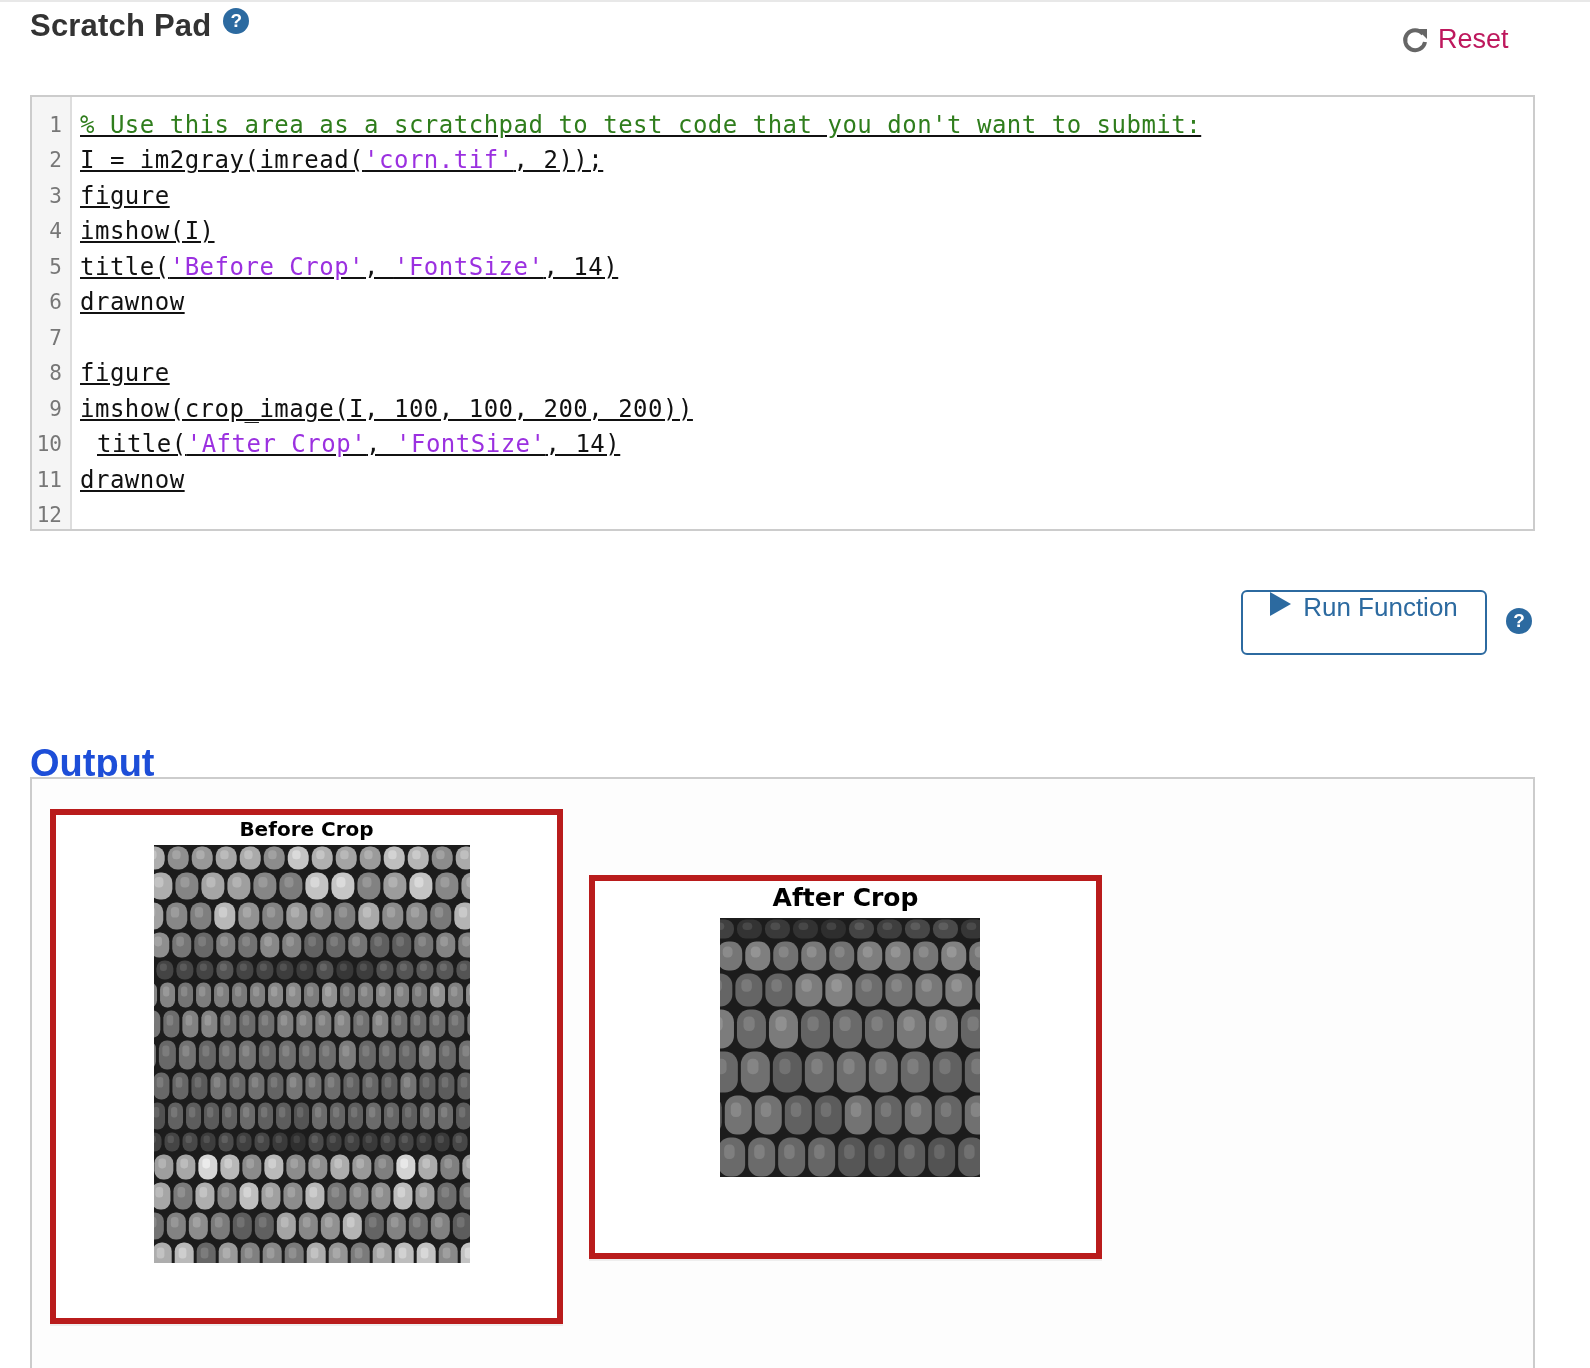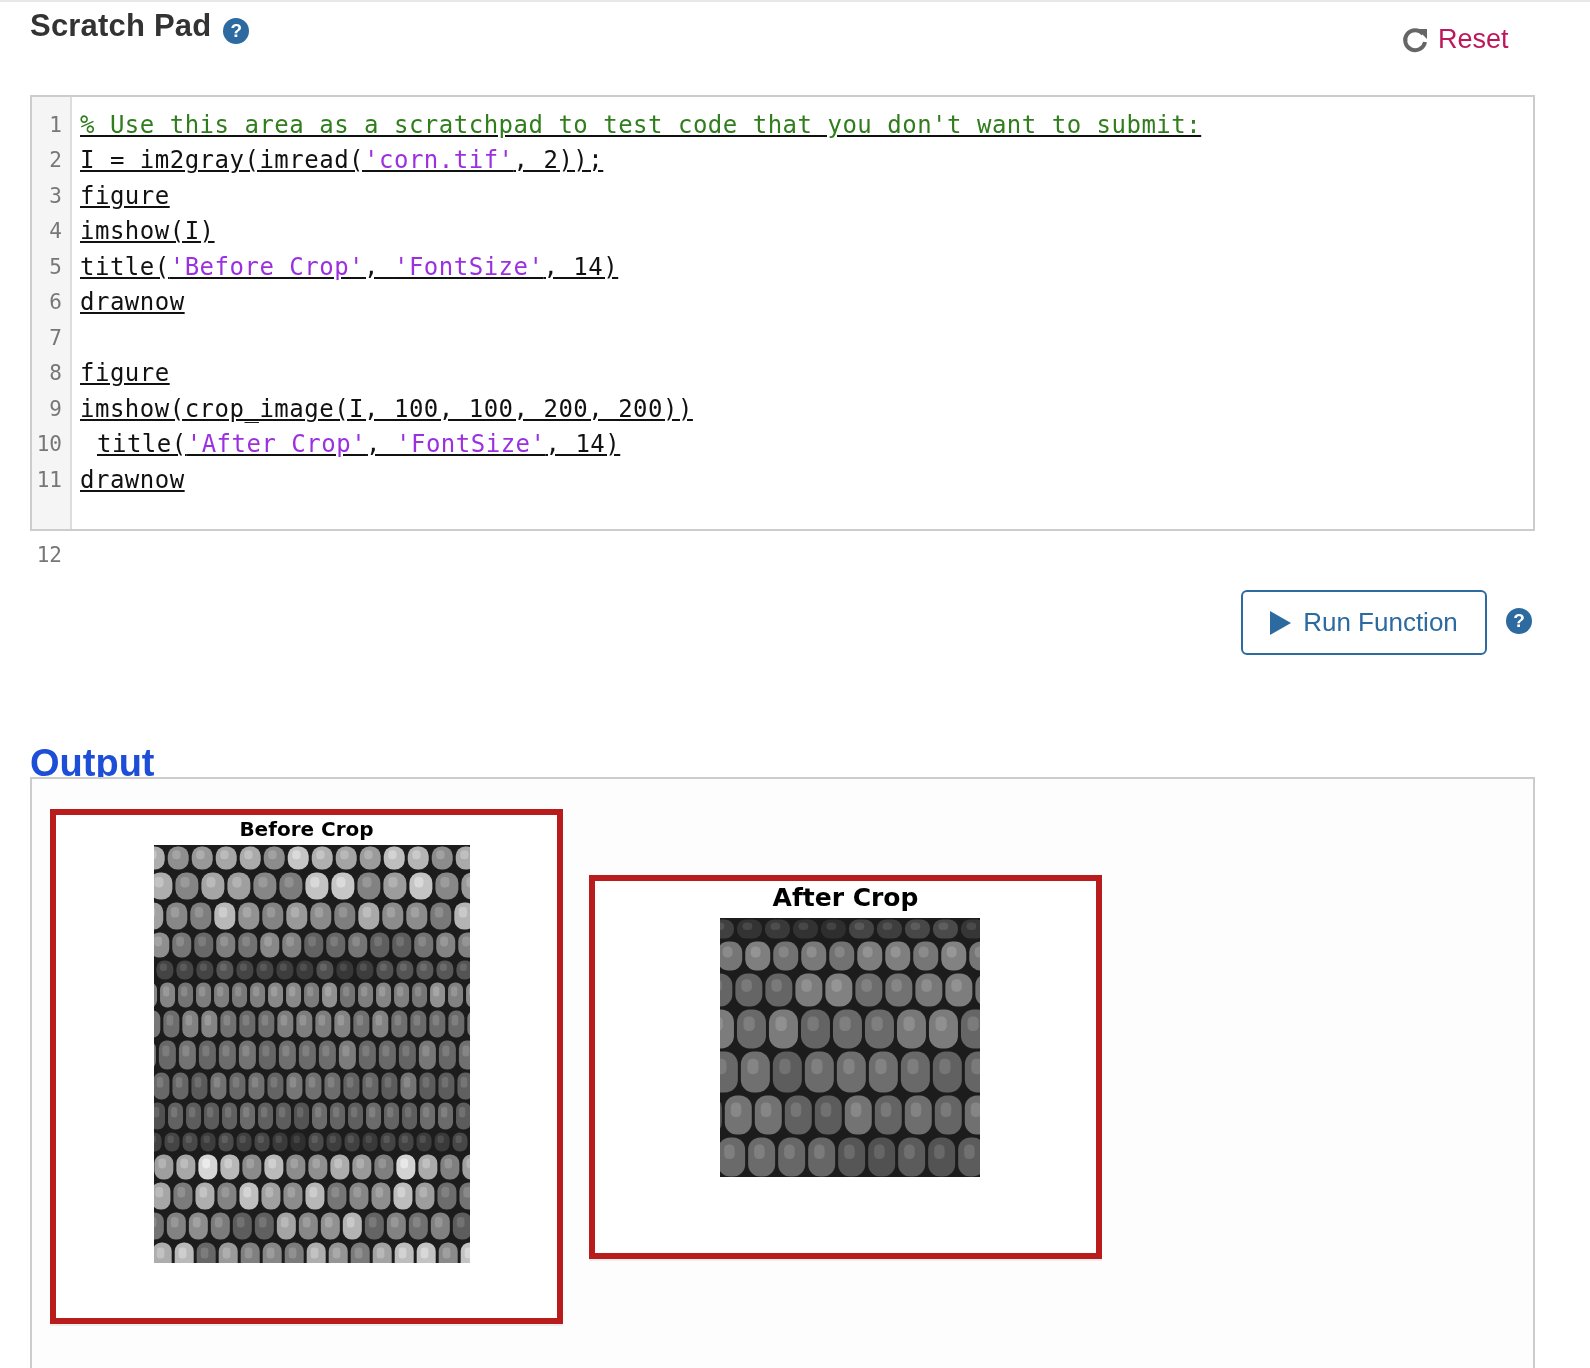--- a/index.html
+++ b/index.html
@@ -9,21 +9,21 @@
     font-family: "Liberation Sans", sans-serif;
     color: #333333;
   }
   .topline {
     position: absolute; left: 0; top: 0; width: 1590px; height: 2px;
     background: #e8e8e8;
   }
   
   .sp-header {
     position: absolute; left: 30px; top: 8px;
-    display: flex; align-items: flex-end; gap: 12px;
+    display: flex; align-items: flex-start; gap: 12px;
   }
   .sp-title {
     font-size: 31px; font-weight: bold; color: #333333; letter-spacing: 0.2px;
   }
   .help-icon {
     width: 26px; height: 26px; border-radius: 50%;
     background: #2c6aa0; color: #ffffff;
     font-weight: bold; font-size: 19px;
     display: flex; align-items: center; justify-content: center;
     font-family: "Liberation Sans", sans-serif;
@@ -64,21 +64,21 @@
   .tok-comment { color: #2f7d1c; }
   .tok-string { color: #9b30e0; }
   .tok-plain { color: #111111; }
 
   
   .run-button {
     position: absolute; left: 1241px; top: 590px;
     width: 246px; height: 65px;
     border: 2px solid #2c6aa0; border-radius: 6px;
     background: #ffffff; color: #2c6aa0;
-    display: flex; align-items: center; justify-content: center; gap: 12px;
+    display: flex; justify-content: center; gap: 12px;
     font-size: 26px; cursor: pointer;
     font-family: "Liberation Sans", sans-serif;
   }
   .play-icon {
     width: 0; height: 0;
     border-top: 12px solid transparent;
     border-bottom: 12px solid transparent;
     border-left: 21px solid #2c6aa0;
   }
   .run-help {
@@ -132,21 +132,21 @@
     <div class="code-line" style="top: 45.5px;"><span class="ln">2</span><span class="src"><span class="tok-plain">I = im2gray(imread(</span><span class="tok-string">'corn.tif'</span><span class="tok-plain">, 2));</span></span></div>
     <div class="code-line" style="top: 81px;"><span class="ln">3</span><span class="src"><span class="tok-plain">figure</span></span></div>
     <div class="code-line" style="top: 116.5px;"><span class="ln">4</span><span class="src"><span class="tok-plain">imshow(I)</span></span></div>
     <div class="code-line" style="top: 152px;"><span class="ln">5</span><span class="src"><span class="tok-plain">title(</span><span class="tok-string">'Before Crop'</span><span class="tok-plain">, </span><span class="tok-string">'FontSize'</span><span class="tok-plain">, 14)</span></span></div>
     <div class="code-line" style="top: 187.5px;"><span class="ln">6</span><span class="src"><span class="tok-plain">drawnow</span></span></div>
     <div class="code-line" style="top: 223px;"><span class="ln">7</span><span class="src"></span></div>
     <div class="code-line" style="top: 258.5px;"><span class="ln">8</span><span class="src"><span class="tok-plain">figure</span></span></div>
     <div class="code-line" style="top: 294px;"><span class="ln">9</span><span class="src"><span class="tok-plain">imshow(crop_image(I, 100, 100, 200, 200))</span></span></div>
     <div class="code-line" style="top: 329.5px; gap: 17px;"><span class="ln">10</span><span class="src"><span class="tok-plain">title(</span><span class="tok-string">'After Crop'</span><span class="tok-plain">, </span><span class="tok-string">'FontSize'</span><span class="tok-plain">, 14)</span></span></div>
     <div class="code-line" style="top: 365px;"><span class="ln">11</span><span class="src"><span class="tok-plain">drawnow</span></span></div>
-    <div class="code-line" style="top: 400.5px; margin-top: 40px;"><span class="ln">12</span><span class="src"></span></div>
+    <div class="code-line" style="top: 400.5px;"><span class="ln">12</span><span class="src"></span></div>
   </div>
 
 <button class="run-button">
   <span class="play-icon"></span>
   <span>Run Function</span>
 </button>
 <span class="help-icon run-help">?</span>
 
 <div class="output-title">Output</div>
 

